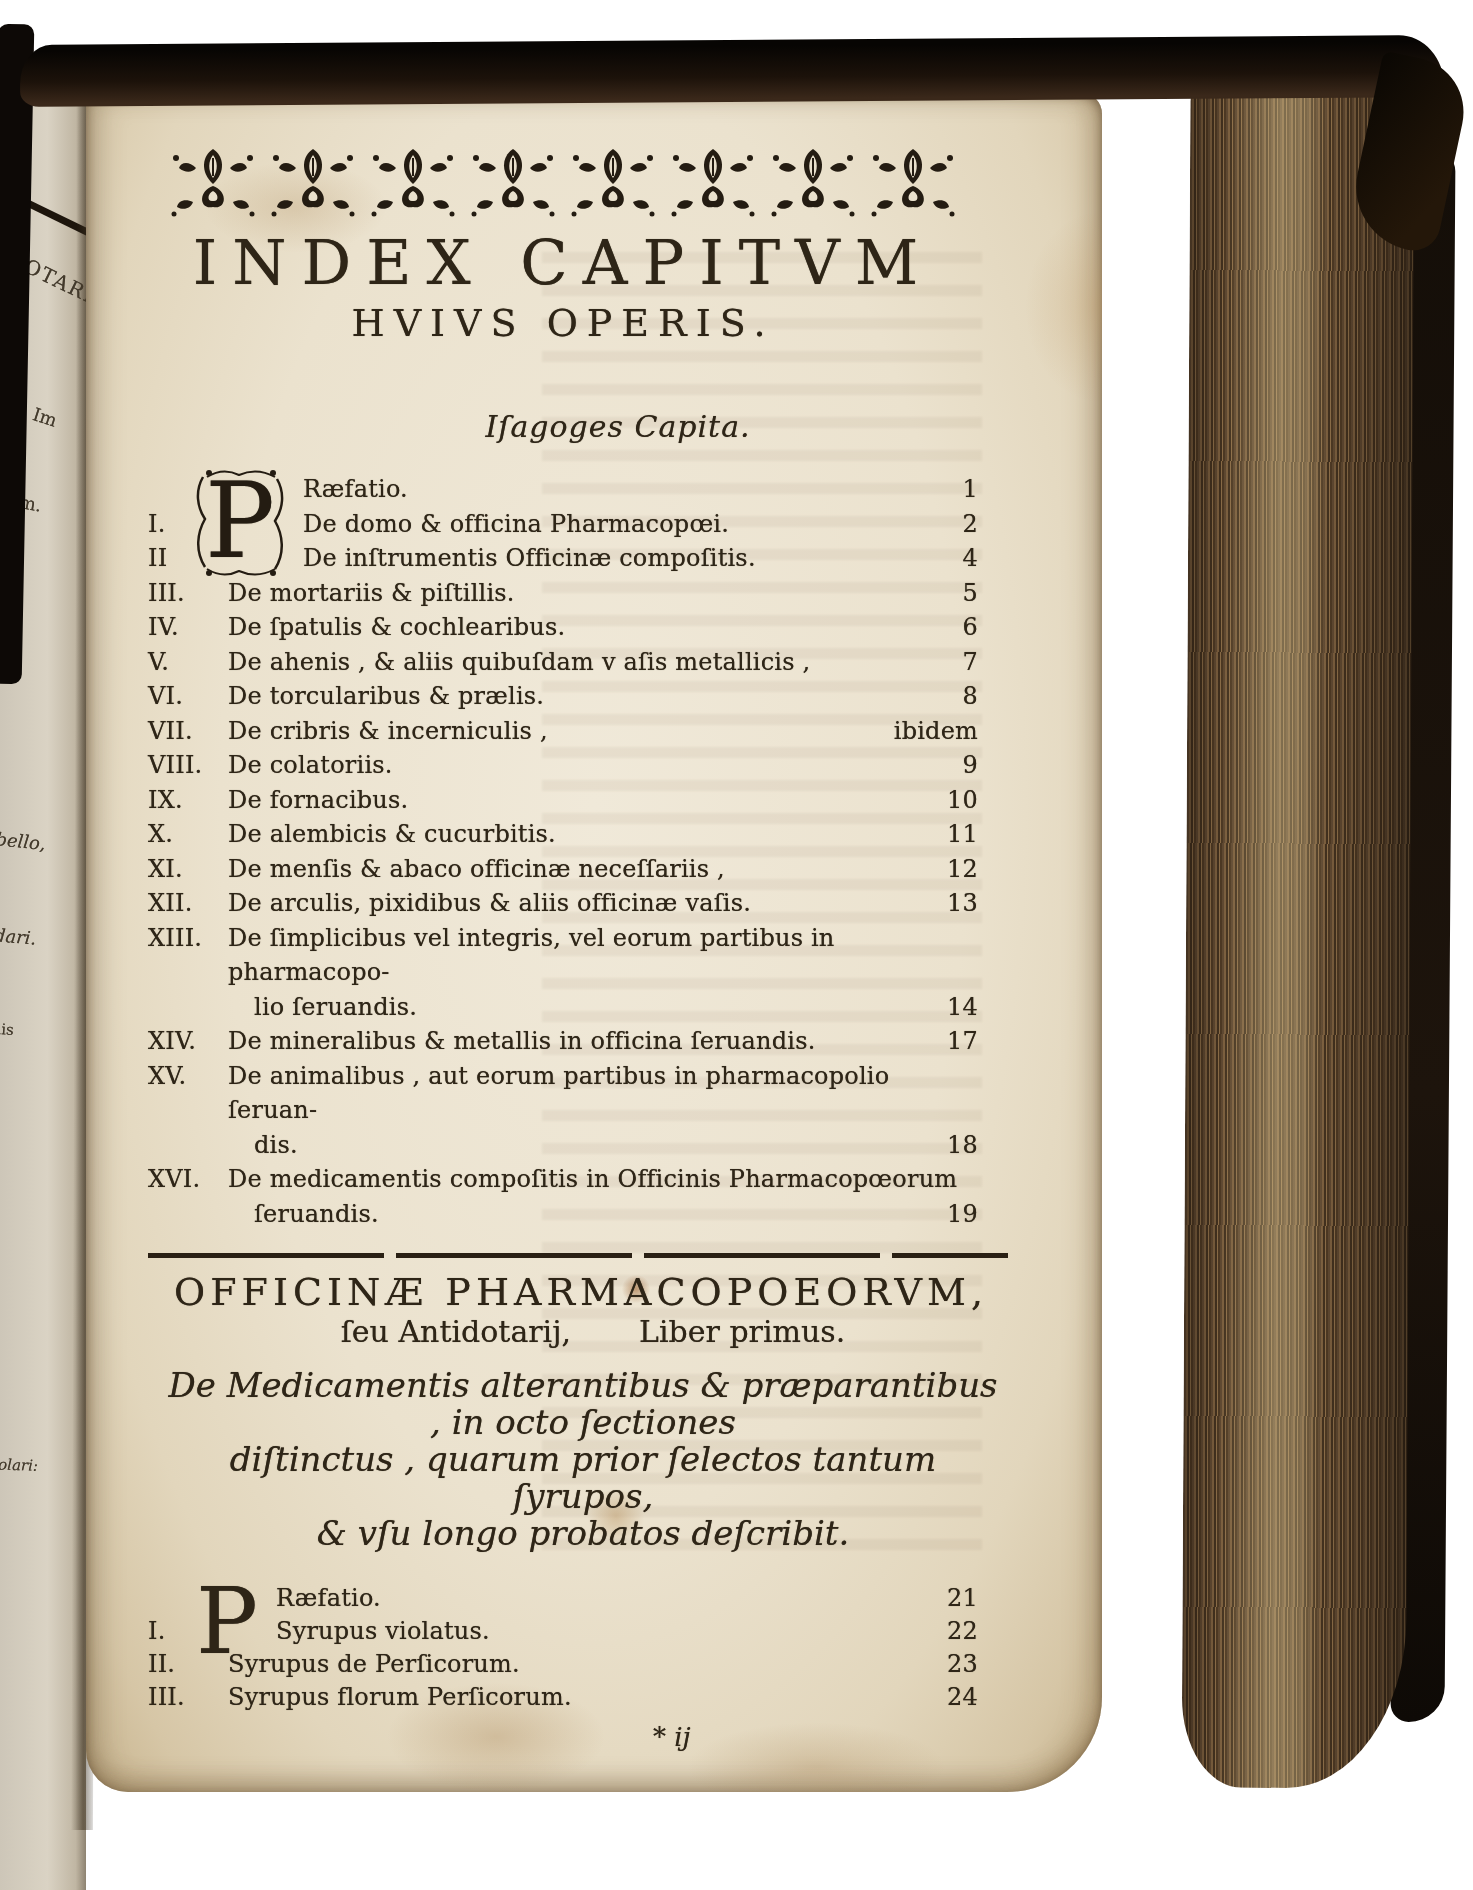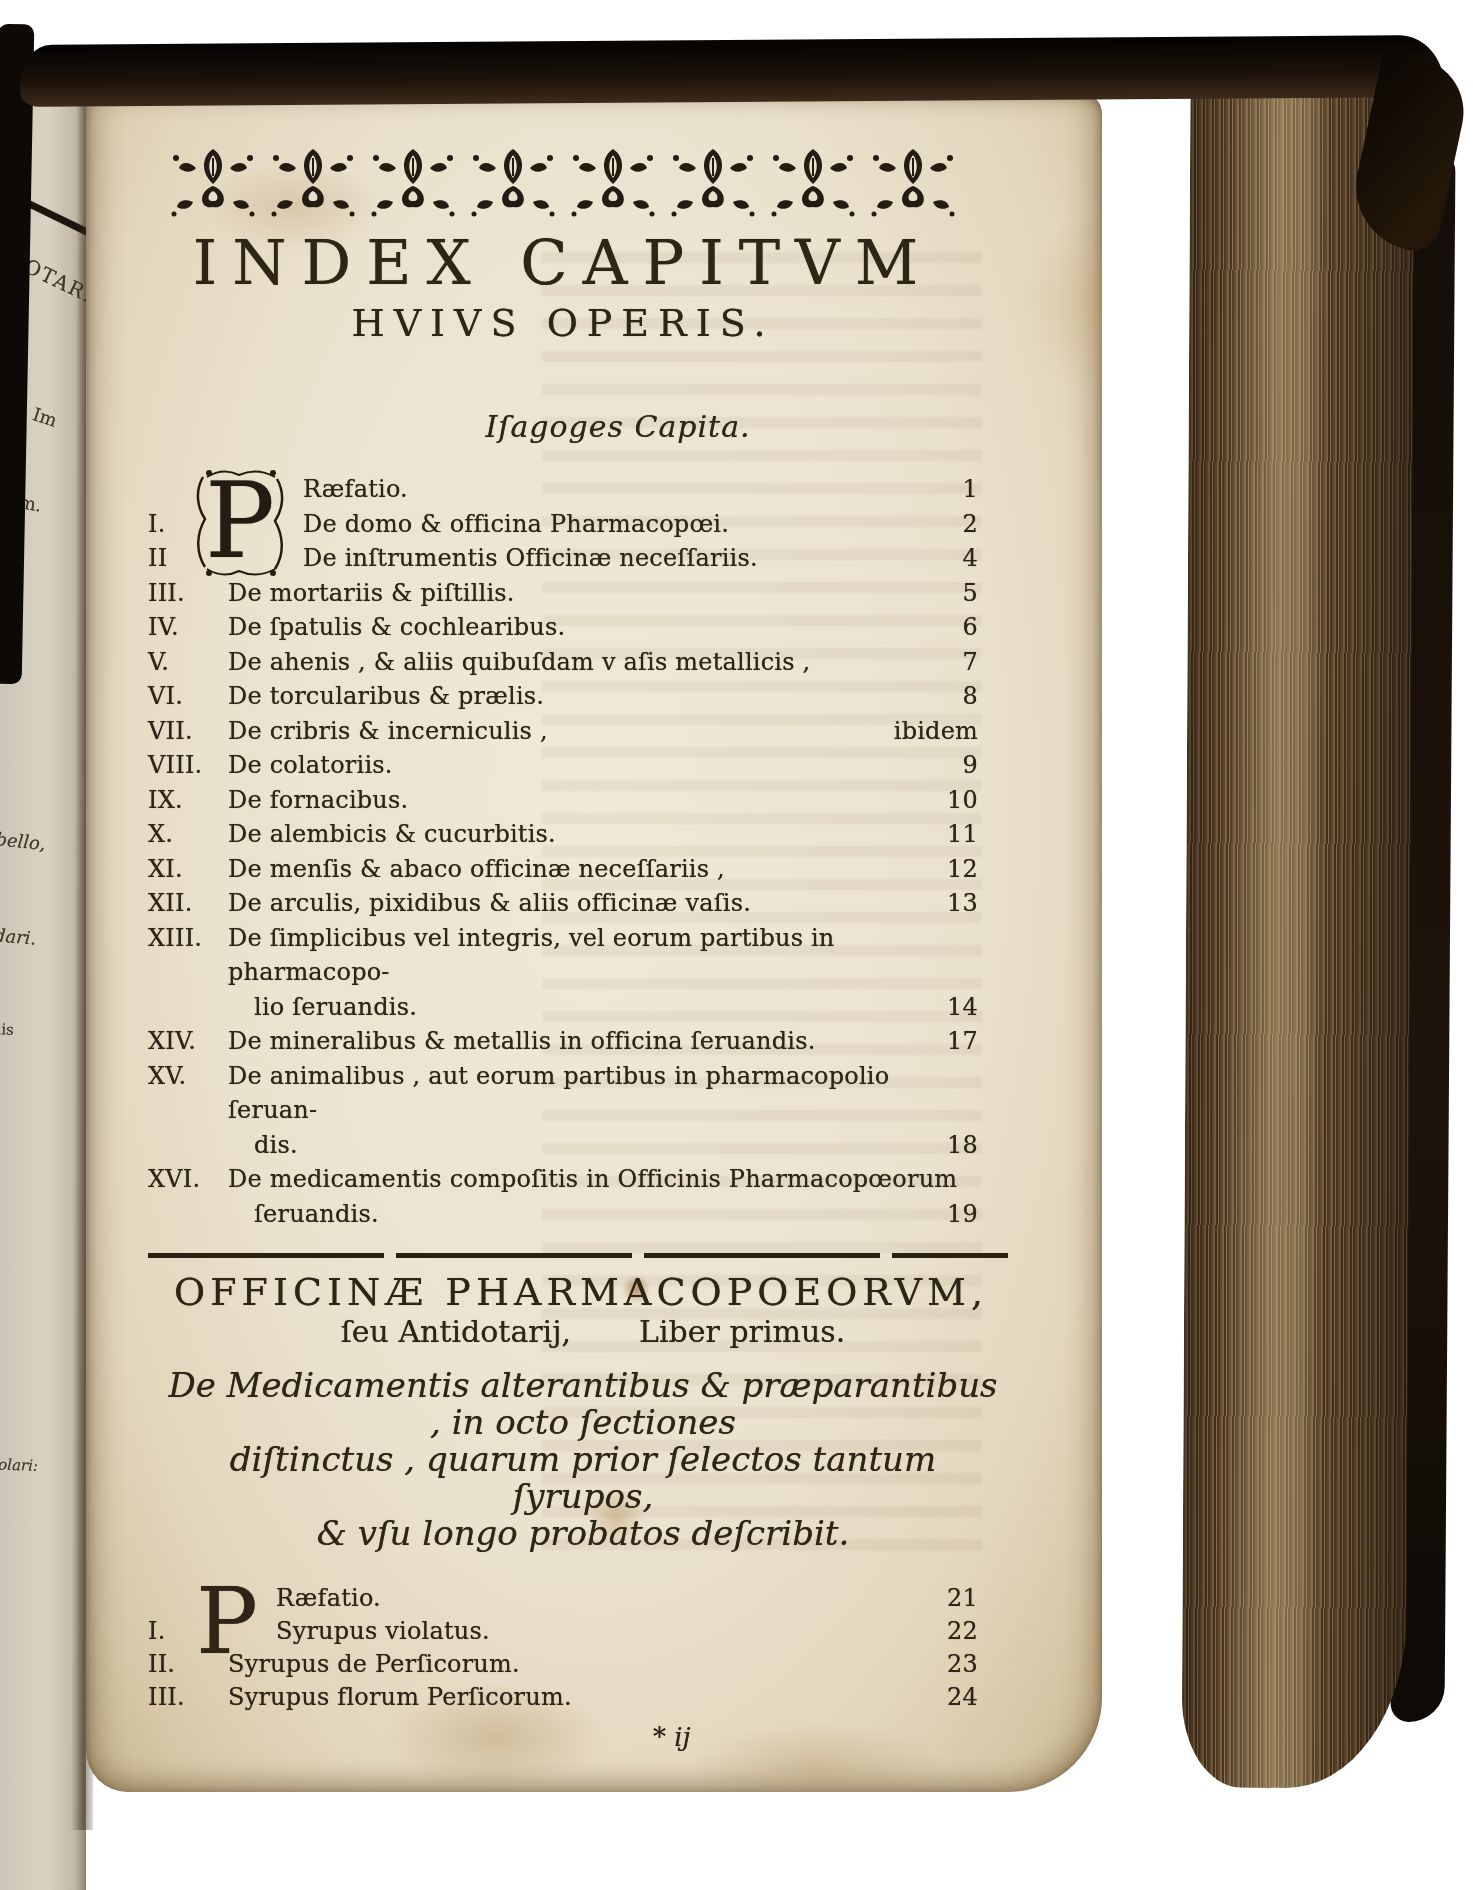--- a/index.html
+++ b/index.html
@@ -190,21 +190,21 @@
         <span class="txt clear-cap">Ræfatio.</span>
         <span class="pg">1</span>
       </div>
       <div class="row">
         <span class="num">I.</span>
         <span class="txt clear-cap">De domo &amp; officina Pharmacopœi.</span>
         <span class="pg">2</span>
       </div>
       <div class="row">
         <span class="num">II</span>
-        <span class="txt clear-cap">De inſtrumentis Officinæ neceſſariis.</span>
+        <span class="txt clear-cap">De inſtrumentis Officinæ compoſitis.</span>
         <span class="pg">4</span>
       </div>
       <div class="row">
         <span class="num">III.</span>
         <span class="txt">De mortariis &amp; piſtillis.</span>
         <span class="pg">5</span>
       </div>
       <div class="row">
         <span class="num">IV.</span>
         <span class="txt">De ſpatulis &amp;  cochlearibus.</span>

